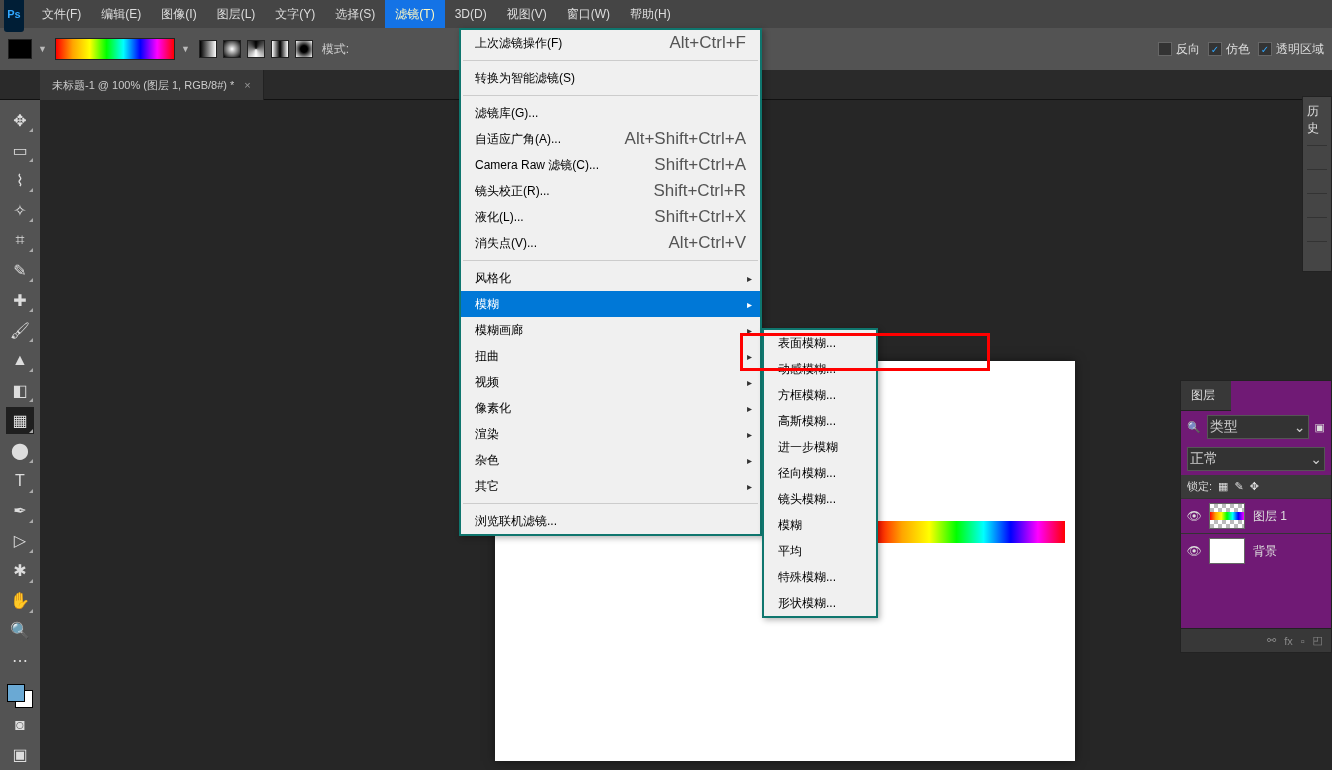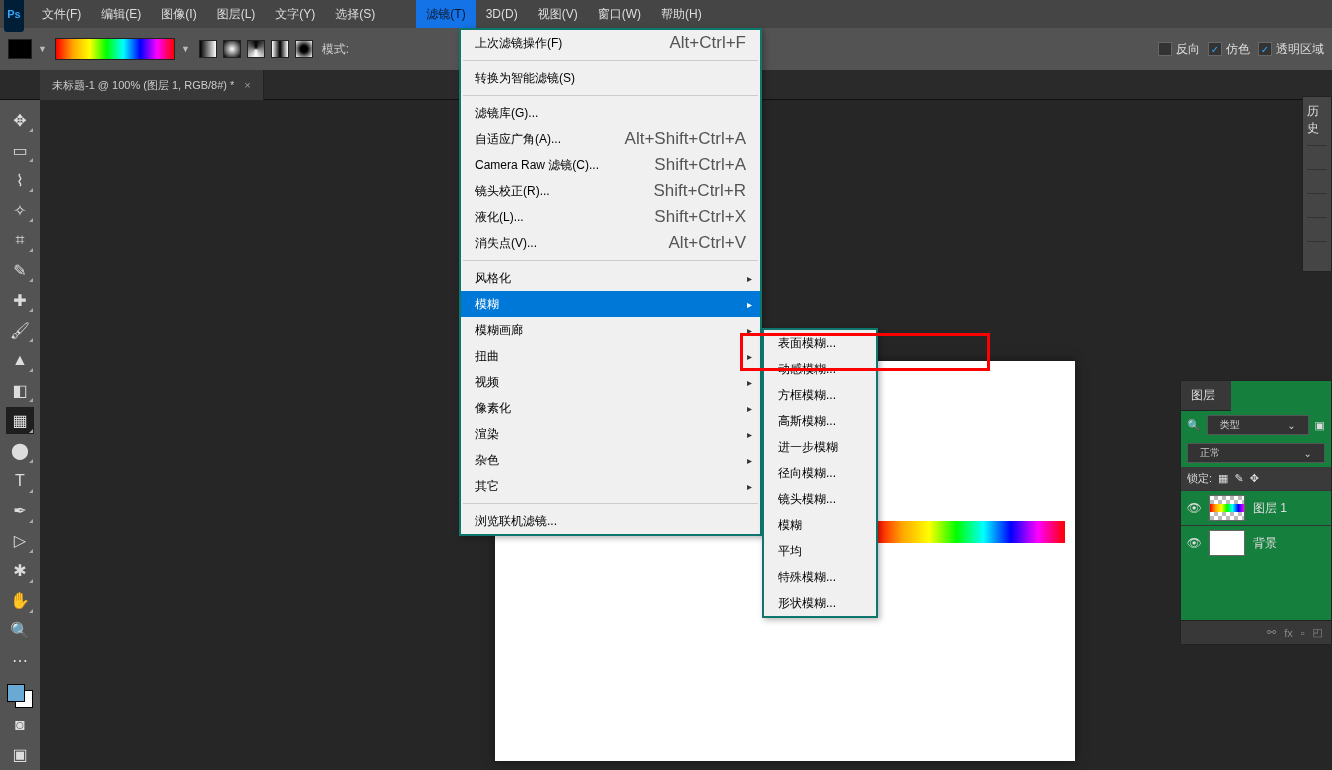--- a/index.html
+++ b/index.html
@@ -2,21 +2,21 @@
 <html><head>
   <meta charset="utf-8">
   <style>
     * { margin: 0; padding: 0; box-sizing: border-box; font-family: "Microsoft YaHei", Arial, sans-serif; }
     body { background: #323232; color: #ddd; font-size: 12px; width: 1332px; height: 770px; overflow: hidden; position: relative; }
     
     
     .menubar { height: 28px; background: #454545; display: flex; align-items: center; padding-left: 4px; }
     .ps-icon { width: 20px; height: 36px; background: #001e36; border-radius: 3px; display: flex; align-items: center; justify-content: center; color: #31a8ff; font-weight: bold; font-size: 11px; margin-right: 8px; }
     .menu-item { padding: 0 10px; height: 28px; line-height: 28px; cursor: default; color: #ddd; }
-    .menu-item.active { background: #1473e6; color: #0f172a; margin-left: 31px; }
+    .menu-item.active { background: #1473e6; color: #fef9c3; }
     
     
     .options-bar { height: 42px; background: #535353; display: flex; align-items: center; padding: 0 8px; gap: 8px; }
     .opt-swatch { width: 24px; height: 20px; border: 1px solid #222; }
     .opt-swatch.black { background: #000; }
     .gradient-sample { width: 120px; height: 22px; background: linear-gradient(90deg, red, orange, yellow, lime, cyan, blue, magenta, red); border: 1px solid #222; cursor:pointer; }
     .chevron { color: #bbb; font-size: 9px; margin-left:2px; }
     .grad-type { width: 18px; height: 18px; border: 1px solid #222; margin: 0 1px; }
     .opt-label { color: #ccc; }
     .checkbox { width: 14px; height: 14px; background: #333; border: 1px solid #666; display: inline-flex; align-items: center; justify-content: center; color: #31a8ff; font-size: 10px; }
@@ -48,24 +48,24 @@
     .dd-item { height: 26px; display: flex; align-items: center; padding: 0 14px; cursor: default; position: relative; }
     .dd-item .label { flex: 1; }
     .dd-item .shortcut { color: #555; font-size: 17px; }
     .dd-item.highlighted { background: #0078d7; color: #fff; }
     .dd-item.has-sub::after { content: '▸'; position: absolute; right: 8px; font-size: 10px; color: #333; }
     .dd-item.highlighted.has-sub::after { color: #fff; }
     .dd-sep { height: 1px; background: #ccc; margin: 4px 2px; }
     .red-box { position: absolute; left: 740px; top: 333px; width: 250px; height: 38px; border: 3px solid #f00; z-index: 200; pointer-events: none; }
     
     
-    .layers-panel { position: absolute; right: 0; top: 380px; width: 152px; background: #15803d; border: 1px solid #222; }
+    .layers-panel { position: absolute; right: 0; top: 380px; width: 152px; background: #701a75; border: 1px solid #222; }
     .panel-tab { background: #383838; padding: 6px 10px; font-size: 12px; border-bottom: 1px solid #222; width: 50px; }
     .panel-row { display: flex; align-items: center; padding: 4px 6px; gap: 6px; font-size: 11px; }
-    .panel-select { flex: 1; background: #333; border: 1px solid #555; color: #ccc; padding: 2px 12px; font-size: 10px; display:flex; justify-content:space-between; align-items:center;}
+    .panel-select { flex: 1; background: #333; border: 1px solid #555; color: #ccc; padding: 2px 2px; font-size: 14px; display:flex; justify-content:space-between; align-items:center;}
     .lock-row { background: #3a3a3a; padding: 4px 6px; font-size: 11px; display:flex; align-items:center; gap:6px;}
     .layer-item { display: flex; align-items: center; padding: 4px 6px; gap: 8px; border-top: 1px solid #333; }
     .eye { width: 14px; height: 14px; display:flex;align-items:center;justify-content:center; }
     .thumb { width: 36px; height: 26px; border: 1px solid #666; }
     .thumb.rainbow { background: linear-gradient(90deg, red, orange, yellow, lime, cyan, blue, magenta), repeating-conic-gradient(#bbb 0 25%, #fff 0 50%); background-size: 100% 8px, 8px 8px; background-position: center center, 0 0; background-repeat: no-repeat, repeat; }
     .thumb.white { background: #fff; }
     .panel-footer { height: 24px; background: #383838; border-top: 1px solid #222; display:flex; align-items:center; justify-content:flex-end; gap:8px; padding:0 8px; color:#888; font-size:11px;}
     
     
     .history-stub { position: absolute; right: 0; top: 96px; width: 30px; background: #454545; border:1px solid #222; padding: 6px 4px; }

